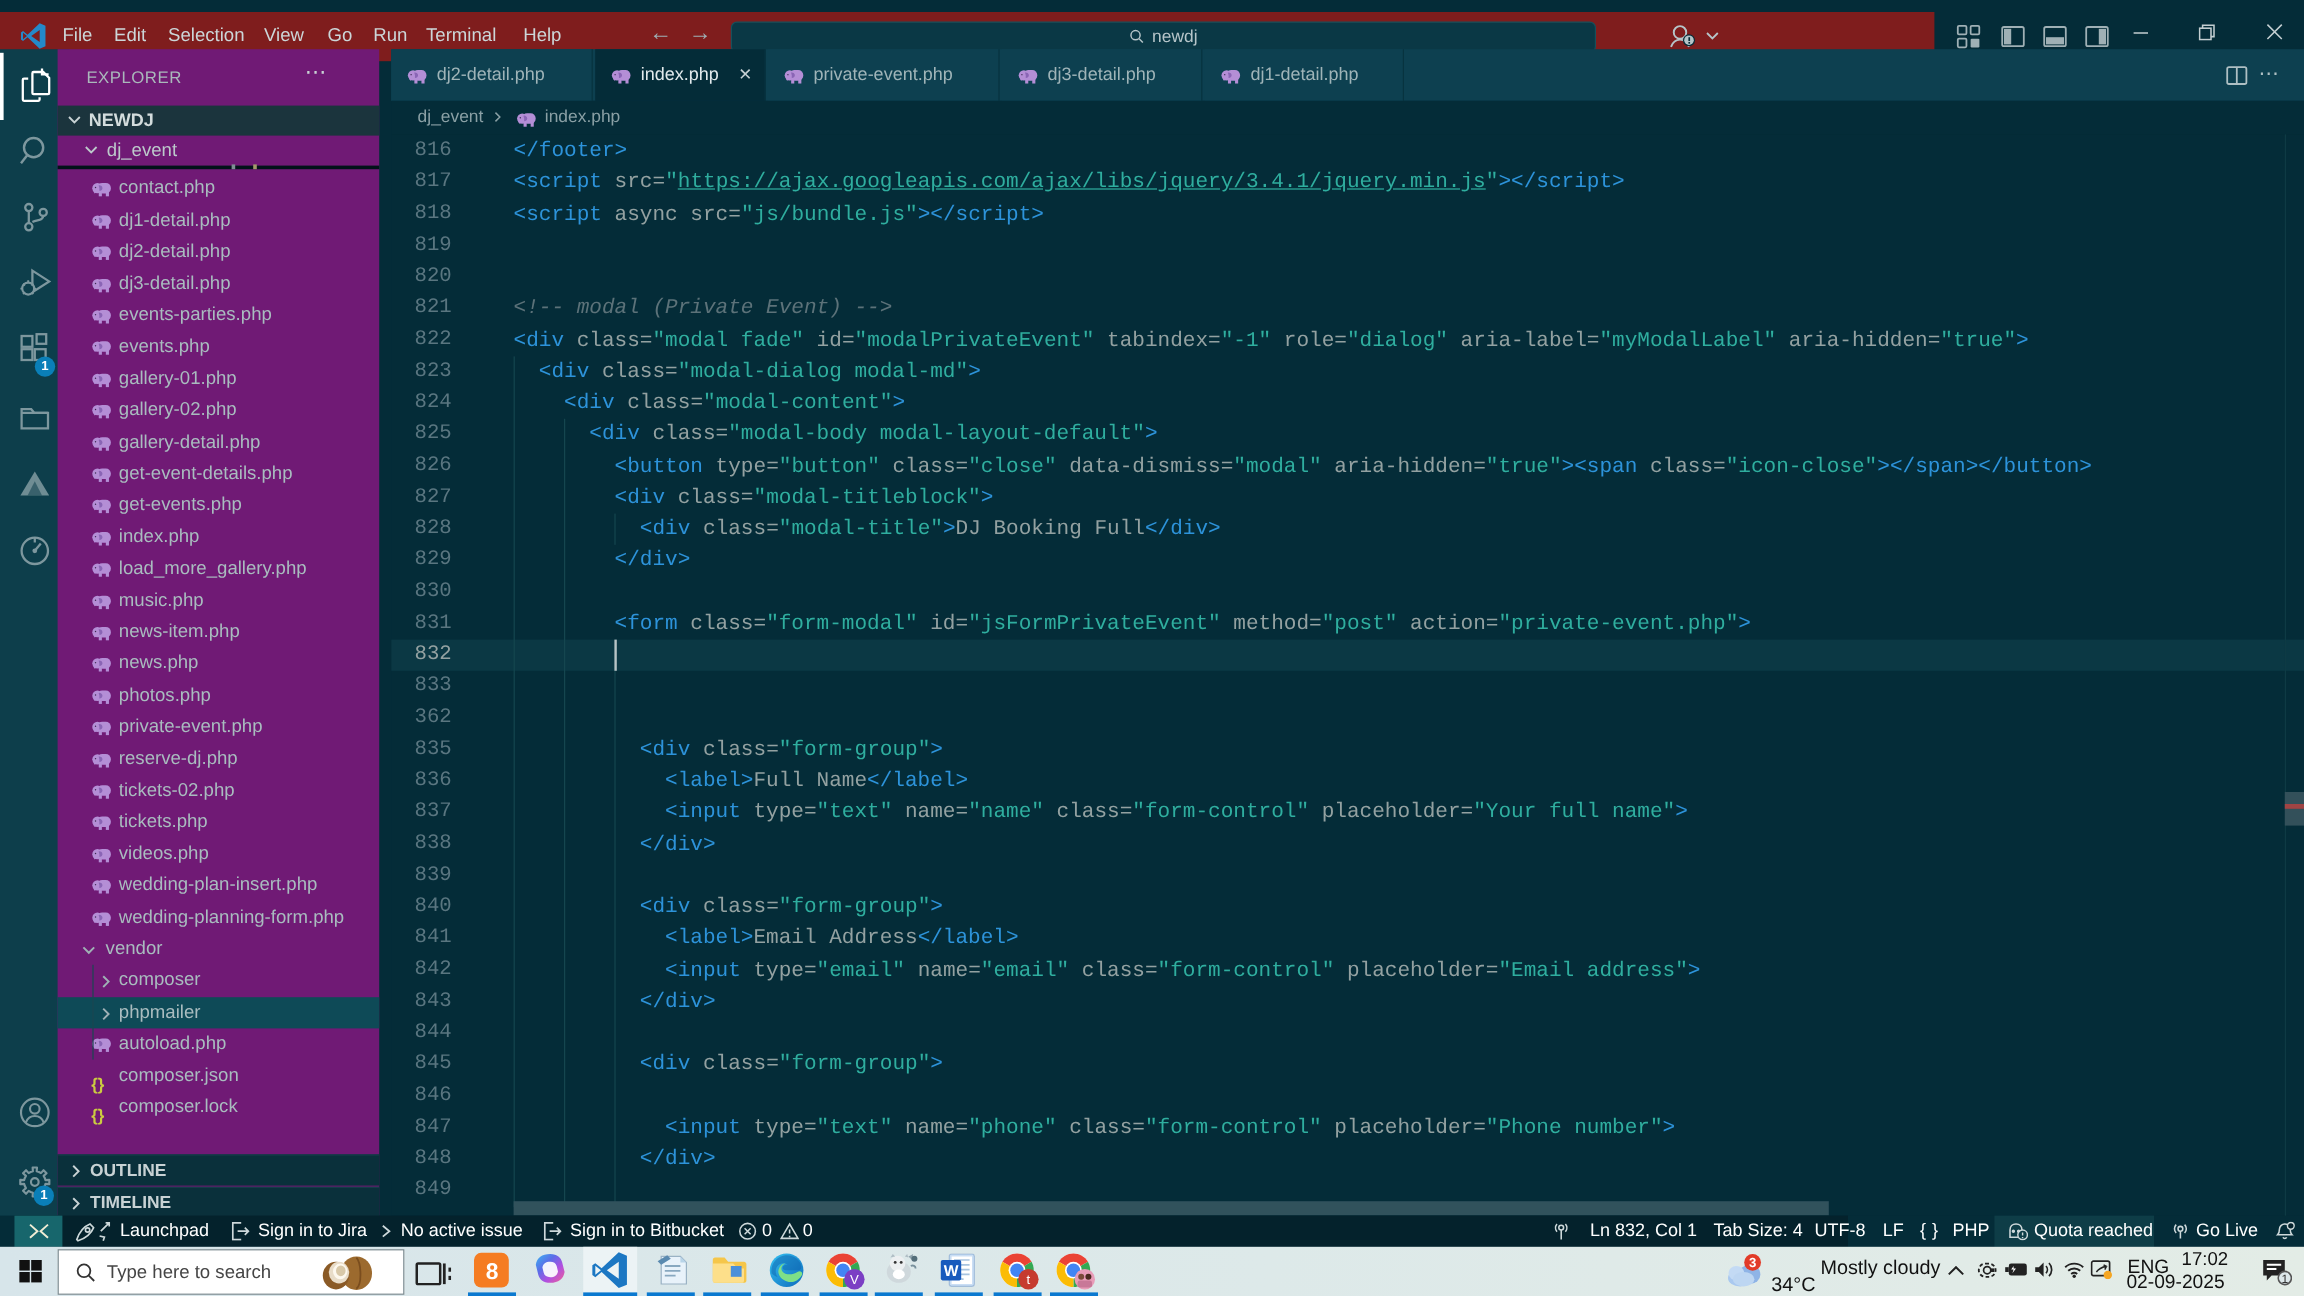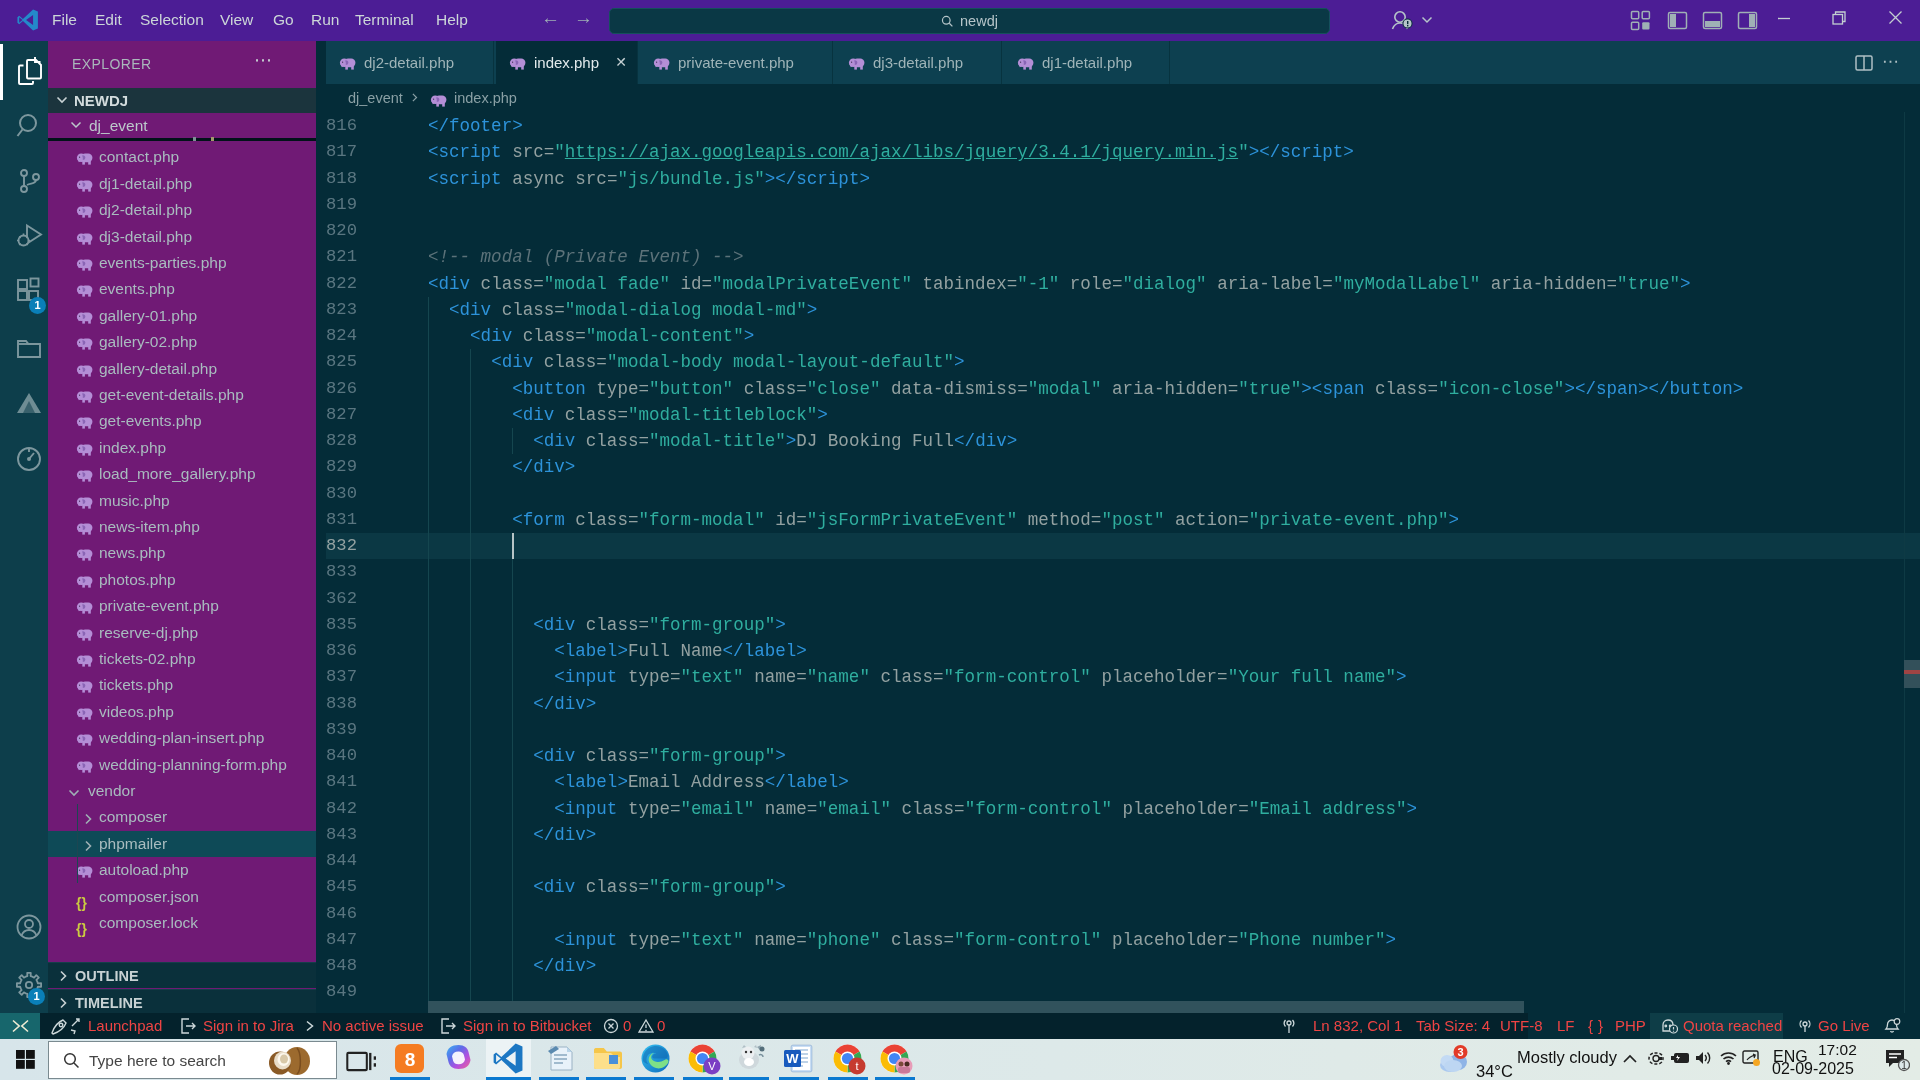--- a/index.html
+++ b/index.html
@@ -1,18 +1,18 @@
 <!DOCTYPE html>
 <html><head><meta charset="utf-8">
 <style>
 *{margin:0;padding:0;box-sizing:border-box}
 html,body{width:1920px;height:1080px;overflow:hidden;background:#042c38;font-family:"Liberation Sans",sans-serif;-webkit-font-smoothing:antialiased}
 .abs{position:absolute}
 
-#titlebar{position:absolute;left:0;top:0;width:1920px;height:41px;background:#4c1d95;color:#c3ced1}
+#titlebar{position:absolute;left:0;top:10px;width:1612px;height:41px;background:#7f1d1d;color:#c3ced1}
 .menu{position:absolute;top:0;height:40px;line-height:40px;font-size:15.5px;color:#ccd6d8}
 #titlebar .nav{position:absolute;top:7px;font-size:19px;color:#9fb0b5}
 #cmdcenter{position:absolute;left:609px;top:8px;width:721px;height:26px;background:#0a3845;border:1px solid #15505c;border-radius:5px;color:#b6c5c9;font-size:14.5px;text-align:center;line-height:25px}
 .wbtn{position:absolute;top:0;width:46px;height:40px;text-align:center;line-height:40px;color:#c3ced1}
 
 #actbar{position:absolute;left:0;top:41px;width:58px;height:972px;background:#0d3e4b}
 .aicon{position:absolute;left:15px;width:28px;height:28px}
 .badge{position:absolute;width:17px;height:17px;border-radius:50%;background:#0a7fb8;color:#fff;font-size:11px;font-weight:bold;text-align:center;line-height:17px}
 
 #sidebar{position:absolute;left:48px;top:41px;width:268px;height:972px;background:#701a75;color:#a9bcbf}
@@ -34,36 +34,36 @@
 .tab{position:absolute;top:0;height:43px;background:#0d4050;border-right:1px solid #07333f;color:#9fb4b8;font-size:15px;line-height:43px}
 .tab.act{background:#042c38;color:#e2eaec}
 .tab .eli{position:absolute;left:13px;top:14px}
 .tnm{position:absolute;left:38px;white-space:nowrap}
 .tclose{position:absolute;right:10px;top:0;font-size:14px;color:#c5d0d3}
 .tbico{position:absolute;top:12px;width:20px;height:20px;color:#9fb0b5}
 #breadcrumb{position:absolute;left:326px;top:84px;width:1594px;height:28px;background:#042c38;color:#8aa0a5;font-size:14.5px;line-height:28px}
 #breadcrumb .bce{position:absolute;left:104px;top:6px;width:17px;height:15px}
 #editor{position:absolute;left:326px;top:112px;width:1594px;height:901px;background:#042c38;overflow:hidden}
 .curline{position:absolute;left:0;width:1594px;height:26.4px;background:#0b3844}
-.ln{position:absolute;left:0;width:70px;text-align:left;font-family:"Liberation Mono",monospace;font-size:17.2px;line-height:26.4px;color:#5a7680;height:26.4px}
+.ln{position:absolute;left:0;width:70px;text-align:center;font-family:"Liberation Mono",monospace;font-size:17.2px;line-height:26.4px;color:#5a7680;height:26.4px}
 .ln.cur{color:#93a1a1}
 .cl{position:absolute;white-space:pre;font-family:"Liberation Mono",monospace;font-size:17.55px;line-height:26.4px;height:26.4px;letter-spacing:0}
 .cl .t{color:#2d93da}
 .cl .a{color:#93a1a1}
 .cl .s{color:#2fae9f}
 .cl .u{text-decoration:underline}
 .cl .c{color:#5c7279;font-style:italic}
 .ig{position:absolute;width:1px;background:#15464f}
 .ig.act{width:2px;background:#b7c4c6}
 #vsep{position:absolute;left:1904px;top:112px;width:1px;height:901px;background:#0e3a44}
 #vslider{position:absolute;left:1904px;top:660px;width:16px;height:28px;background:#33505a}
 #vcursor{position:absolute;left:1904px;top:670px;width:16px;height:4px;background:#a04444}
 #hslider{position:absolute;left:102px;top:889px;width:1096px;height:12px;background:#31525c}
 
-#statusbar{position:absolute;left:0;top:1013px;width:1528px;height:26px;background:#04222c;color:#ef4444;font-size:15px;line-height:26px}
+#statusbar{position:absolute;left:12px;top:1013px;width:1528px;height:26px;background:#04222c;color:#ffffff;font-size:15px;line-height:26px}
 .sitem{position:absolute;top:0;height:26px;white-space:nowrap}
 #remote{position:absolute;left:0;top:0;width:40px;height:26px;background:#17666c;color:#e8e4c9;text-align:center;font-size:15px}
 
 #taskbar{position:absolute;left:0;top:1039px;width:1920px;height:41px;background:linear-gradient(90deg,#d7e5ea 0%,#dde9e9 55%,#e3ece6 100%)}
 #winsearch{position:absolute;left:48px;top:2px;width:289px;height:38px;background:#fff;border:1px solid #7a8a90;color:#454545;font-size:15.5px;line-height:37px}
 .tbapp{position:absolute;top:4px;width:31px;height:31px}
 .uline{position:absolute;top:38px;height:3px;background:#0b79d0}
 </style></head>
 <body>
 

